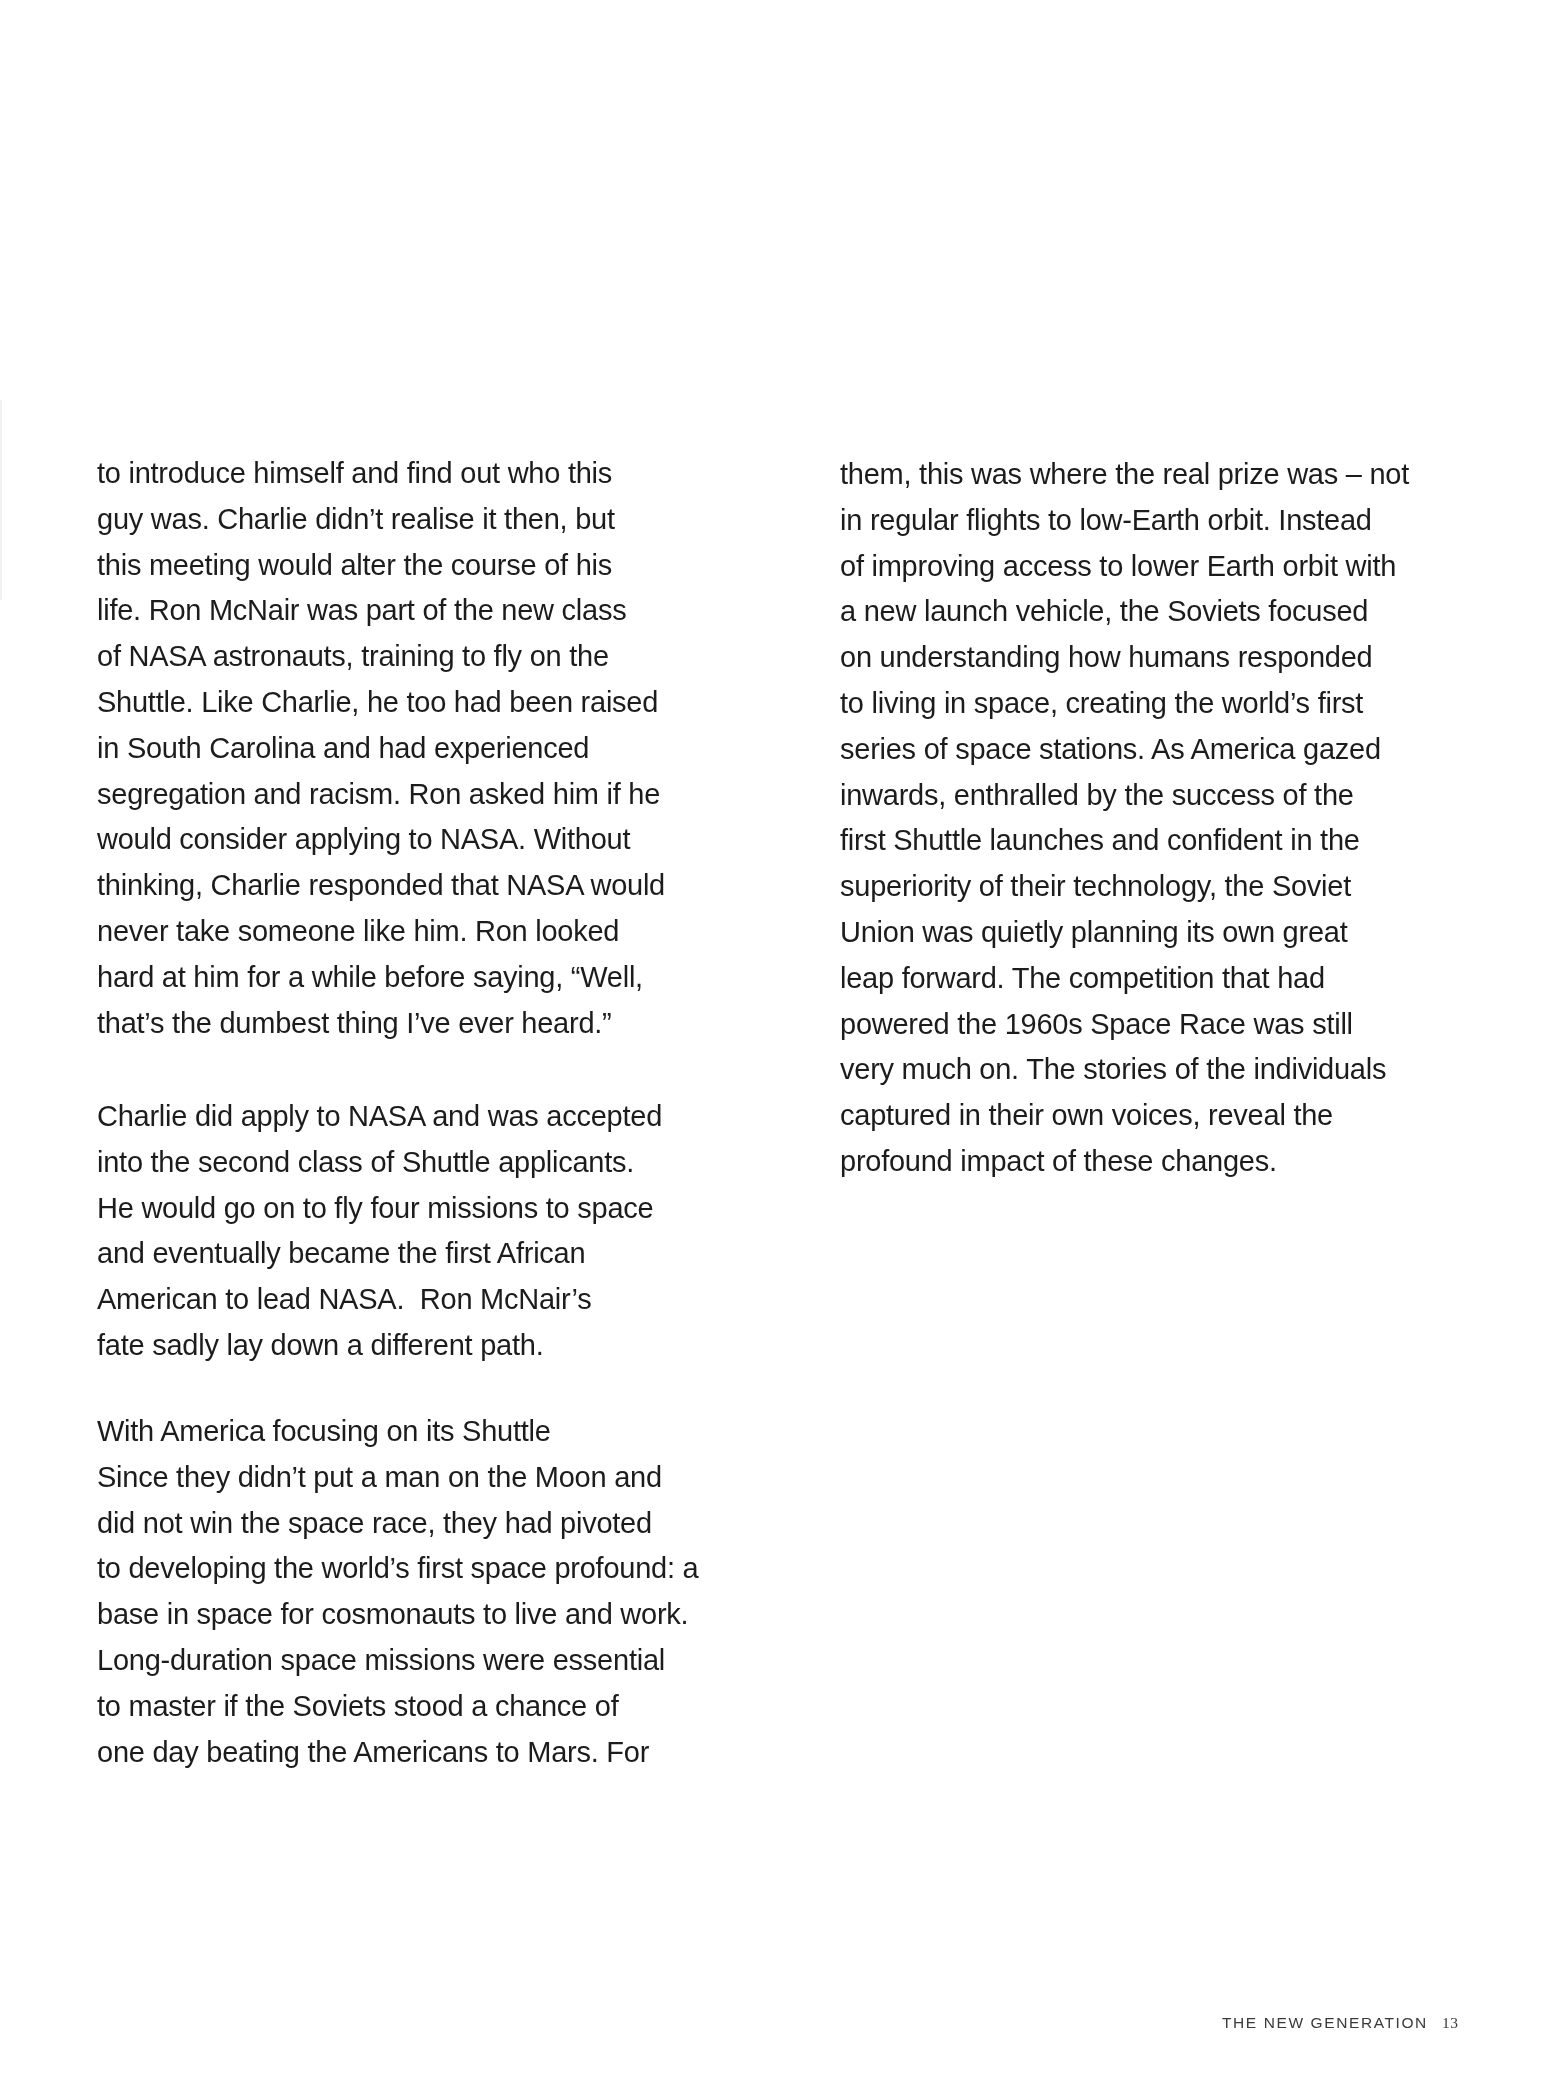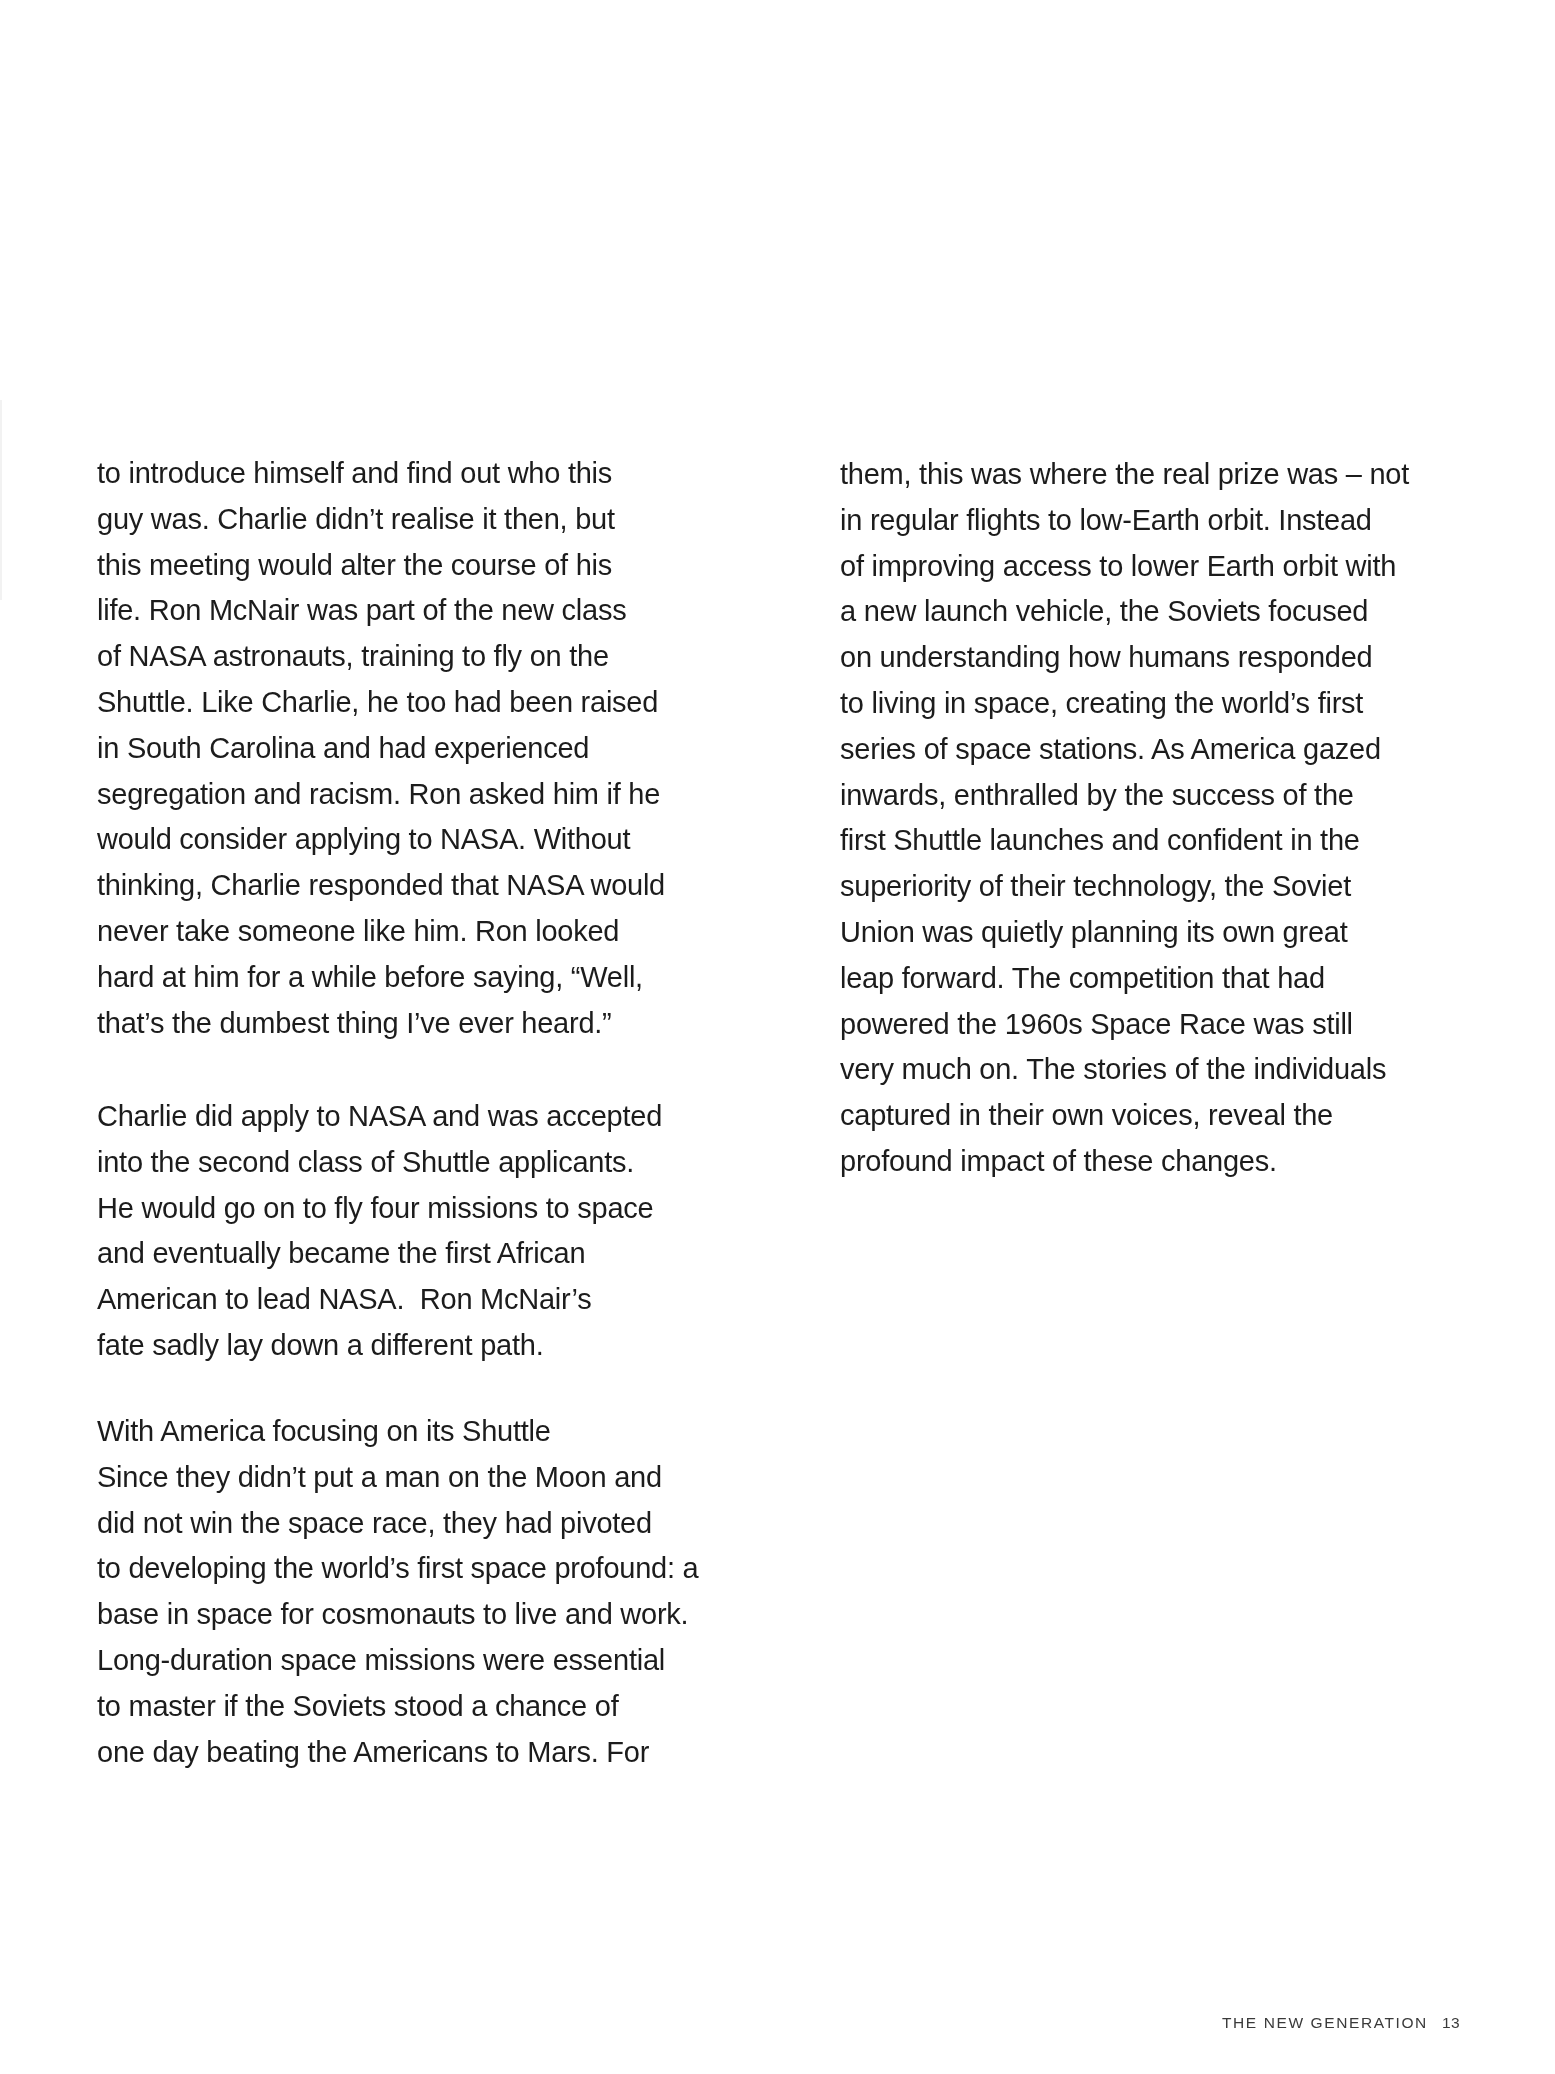--- a/index.html
+++ b/index.html
@@ -52,20 +52,21 @@
     letter-spacing: 1.6px;
     color: #3a3a3a;
     white-space: nowrap;
   }
   .footer .section-title {
     text-transform: uppercase;
   }
   .footer .page-number {
     margin-left: 14px;
     letter-spacing: 0.5px;
+    font-family: Liberation Serif, serif;
   }
 </style>
 </head>
 <body>
 
 <div class="page-edge"></div>
 
 <div class="column col-left" style="top:0;">
   <p class="para" style="top:443px;">
     <span class="line">to introduce himself and find out who this</span>

